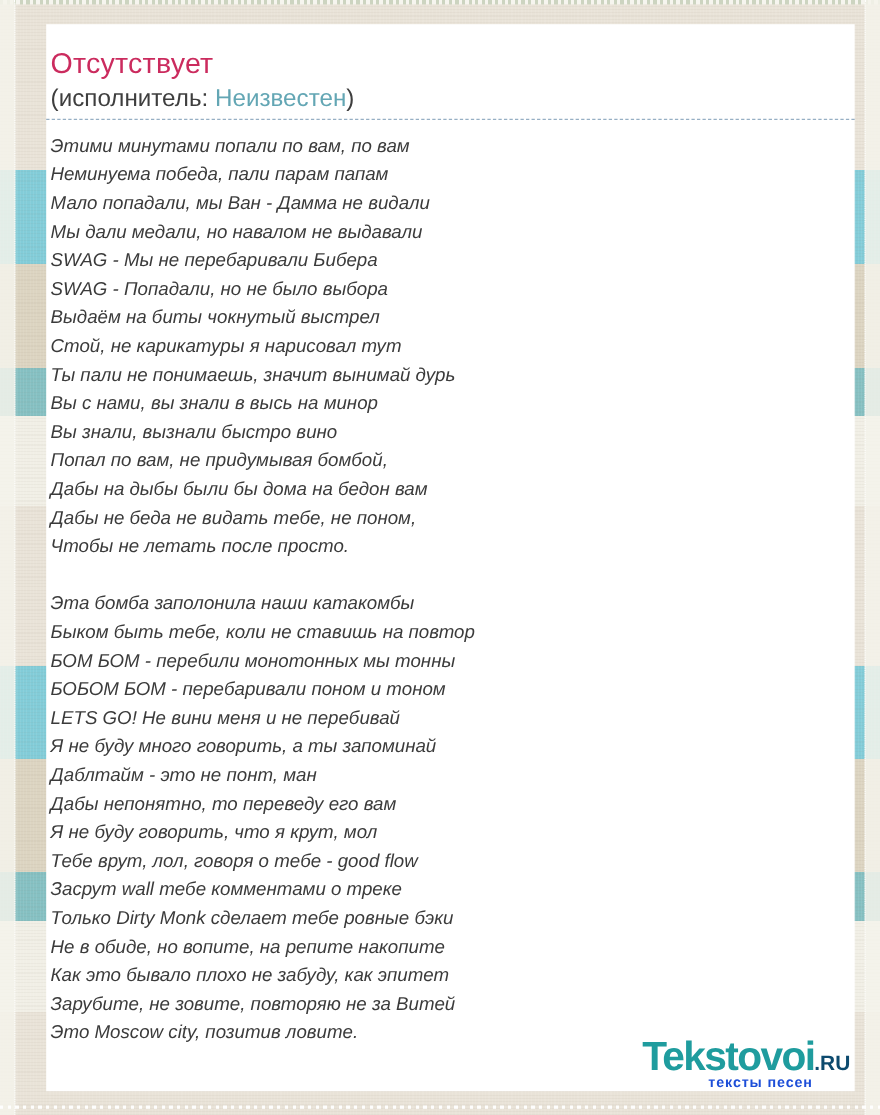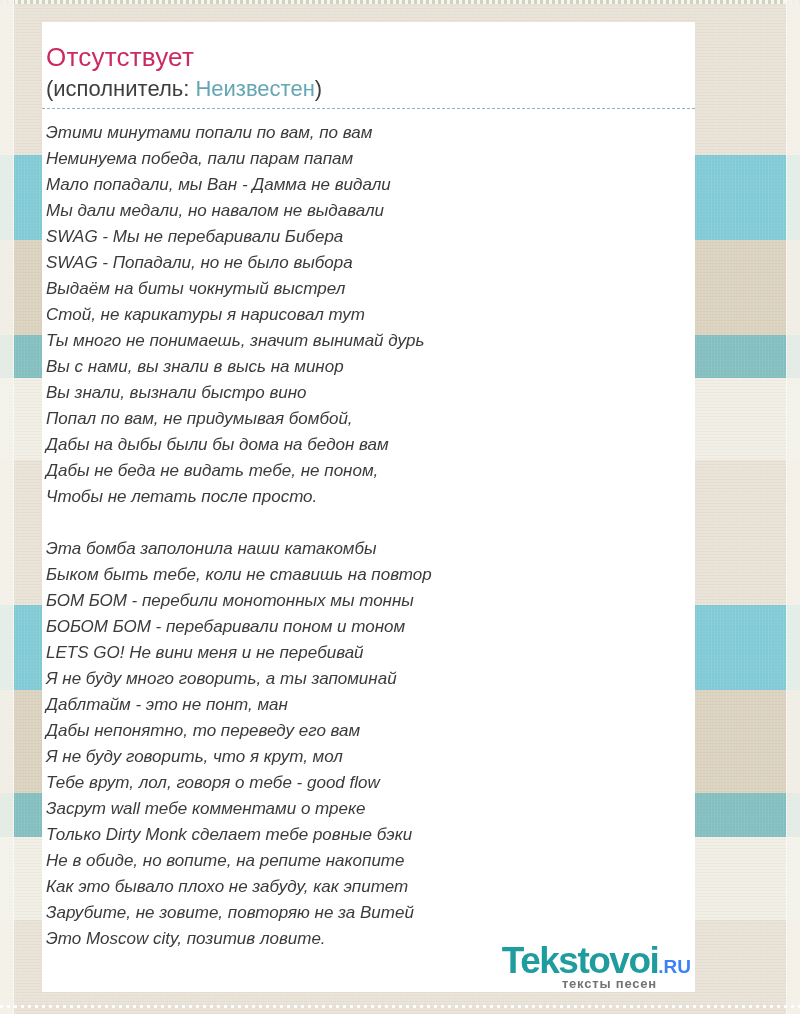--- a/index.html
+++ b/index.html
@@ -42,21 +42,21 @@
   }
   .bottom-dots {
     position: absolute; top: 1005px; left: 0; right: 0; height: 3px;
     background: repeating-linear-gradient(90deg, rgba(255,255,255,0.95) 0 3px, rgba(255,255,255,0) 3px 7px);
   }
 
   
   .card {
     position: absolute;
     left: 42px; top: 22px;
-    width: 653px; height: 970px;
+    width: 735px; height: 970px;
     background: #ffffff;
     box-sizing: border-box;
   }
 
   h1.page-title {
     margin: 21px 0 0 4px;
     font-size: 26px;
     font-weight: 400;
     color: #cb2b5e;
     line-height: 1.15;
@@ -101,27 +101,27 @@
   .logo .wordmark {
     font-size: 37px;
     font-weight: 700;
     color: #1f9c9e;
     letter-spacing: -1.5px;
     line-height: 1;
   }
   .logo .domain {
     font-size: 19px;
     font-weight: 700;
-    color: #3b82f6;
+    color: #0c4a6e;
     letter-spacing: 0;
   }
   .logo .tagline {
     font-size: 13px;
     font-weight: 700;
-    color: #737373;
+    color: #1d4ed8;
     letter-spacing: 0.8px;
     margin-top: -2px;
     padding-right: 34px;
   }
 </style>
 </head>
 <body>
 
 <div class="bg">
   <div class="top-dots"></div>
@@ -143,21 +143,21 @@
   <div class="lyrics">
     <p class="stanza">
         <span class="lyric-line">Этими минутами попали по вам, по вам</span>
         <span class="lyric-line">Неминуема победа, пали парам папам</span>
         <span class="lyric-line">Мало попадали, мы Ван - Дамма не видали</span>
         <span class="lyric-line">Мы дали медали, но навалом не выдавали</span>
         <span class="lyric-line">SWAG - Мы не перебаривали Бибера</span>
         <span class="lyric-line">SWAG - Попадали, но не было выбора</span>
         <span class="lyric-line">Выдаём на биты чокнутый выстрел</span>
         <span class="lyric-line">Стой, не карикатуры я нарисовал тут</span>
-        <span class="lyric-line">Ты много не понимаешь, значит вынимай дурь</span>
+        <span class="lyric-line">Ты пали не понимаешь, значит вынимай дурь</span>
         <span class="lyric-line">Вы с нами, вы знали в высь на минор</span>
         <span class="lyric-line">Вы знали, вызнали быстро вино</span>
         <span class="lyric-line">Попал по вам, не придумывая бомбой,</span>
         <span class="lyric-line">Дабы на дыбы были бы дома на бедон вам</span>
         <span class="lyric-line">Дабы не беда не видать тебе, не поном,</span>
         <span class="lyric-line">Чтобы не летать после просто.</span>
       </p>
     <p class="stanza">
         <span class="lyric-line">Эта бомба заполонила наши катакомбы</span>
         <span class="lyric-line">Быком быть тебе, коли не ставишь на повтор</span>

